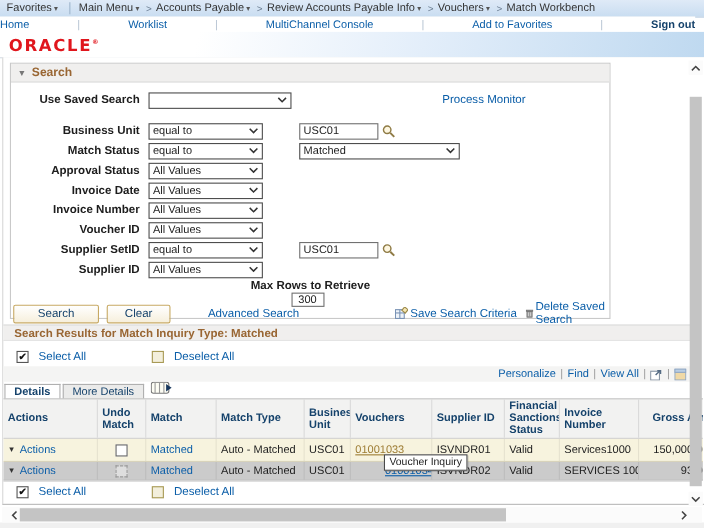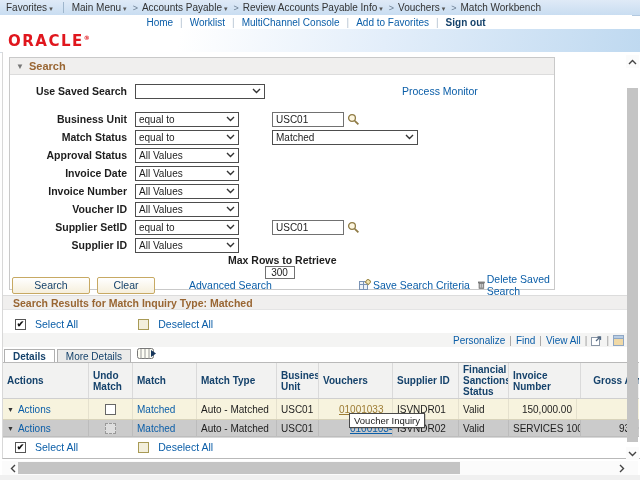--- a/index.html
+++ b/index.html
@@ -8,21 +8,21 @@
   .link{color:#0b5ea8;text-decoration:none;cursor:pointer;}
   
   .crumbbar{position:absolute;left:0;top:0;width:640px;height:15px;
     background:linear-gradient(to bottom,#dfeaf7,#c9ddf1);border-bottom:1px solid #b3c9e0;
     display:flex;align-items:center;font-size:10px;color:#333;}
   .crumbbar .tri{font-size:7px;color:#555;margin:0 2px;}
   .crumbbar .sep{color:#6a7c90;margin:0 4px;font-size:9px;}
   .crumbbar .vline{width:1px;height:11px;background:#9fb6cc;margin:0 8px;}
   .crumb-item{white-space:nowrap;}
   .utilrow{position:absolute;left:0;top:15px;width:632px;height:14px;display:flex;
-    justify-content:center;align-items:center;font-size:10px;background:#fff;}
+    justify-content:space-between;align-items:center;font-size:10px;background:#fff;}
   .utilrow .sep{color:#b5c3d2;margin:0 7px;}
   .signout{color:#15426b;font-weight:bold;}
   .headband{position:absolute;left:0;top:29px;width:640px;height:23px;
     background:linear-gradient(100deg,#ffffff 28%,#e3eefa 60%,#bfd9f0 100%);
     border-bottom:1px solid #d5dde5;}
   .oracle{position:absolute;left:8px;top:3px;color:#e0161d;font-weight:bold;
     font-size:15px;letter-spacing:1.5px;font-family:"DejaVu Sans",sans-serif;}
   .oracle sup{font-size:6px;letter-spacing:0;}
   
   .content{position:absolute;left:2px;top:52px;width:637px;height:406px;
@@ -87,21 +87,21 @@
   .ghead{height:37px;background:#f2f2f1;border-top:1px solid #b9b9b9;border-bottom:1px solid #cfcfcf;}
   .ghead .gcell{color:#15426b;font-weight:bold;border-right:1px solid #dadada;
     white-space:normal;line-height:11px;align-items:center;}
   .gr1{height:21px;background:#f7f3de;border-bottom:1px solid #d8d3bb;}
   .gr2{height:17px;background:#cbcbcb;border-bottom:1px solid #bdbdbd;}
   .c0{width:86px;} .c1{width:44px;justify-content:center;} .c2{width:64px;} .c3{width:80px;}
   .c4{width:42px;} .c5{width:74px;} .c6{width:66px;} .c7{width:50px;} .c8{width:72px;}
   .c9{width:68px;justify-content:flex-end;text-align:right;}
   .acts{display:flex;align-items:center;gap:4px;}
   .acts .tri{font-size:7px;color:#333;}
-  .vlink1{color:#9d7c33;text-decoration:underline;margin-left:16px;}
+  .vlink1{color:#9d7c33;text-decoration:underline;}
   .vlink2{color:#0b5ea8;text-decoration:underline;padding-left:27px;}
   .gcb{width:11px;height:11px;box-sizing:border-box;border:1px solid #666;background:#fff;cursor:pointer;}
   .gcb-focus{border:1px dashed #999;background:#dedede;}
   .tooltip{position:absolute;left:346px;top:361px;height:15px;box-sizing:border-box;
     background:#fff;border:1px solid #4a4a4a;font-size:9.5px;color:#222;
     display:flex;align-items:center;padding:0 4px;z-index:30;box-shadow:1px 1px 0 rgba(0,0,0,0.15);}
   
   .vsb{position:absolute;left:626px;top:55px;width:13px;height:405px;z-index:40;}
   .vsb .arr{position:absolute;left:0;width:13px;height:13px;display:flex;align-items:center;justify-content:center;background:#fbfbfb;}
   .vsb .arr.up{top:0;} .vsb .arr.down{bottom:0;}
@@ -361,20 +361,21 @@
           <div class="gcell c2">
               <a class="link">Matched</a>
             </div>
           <div class="gcell c3">Auto - Matched</div>
           <div class="gcell c4">USC01</div>
           <div class="gcell c5">
               <a class="vlink1">01001033</a>
             </div>
           <div class="gcell c6">ISVNDR01</div>
           <div class="gcell c7">Valid</div>
+          <div class="gcell c8">Services1000</div>
           <div class="gcell c9">150,000.00</div>
         </div>
         <div class="grow gr2">
           <div class="gcell c0">
               <span class="acts">
                 <span class="tri">▼</span>
                 <a class="link">Actions</a>
               </span>
             </div>
           <div class="gcell c1">

